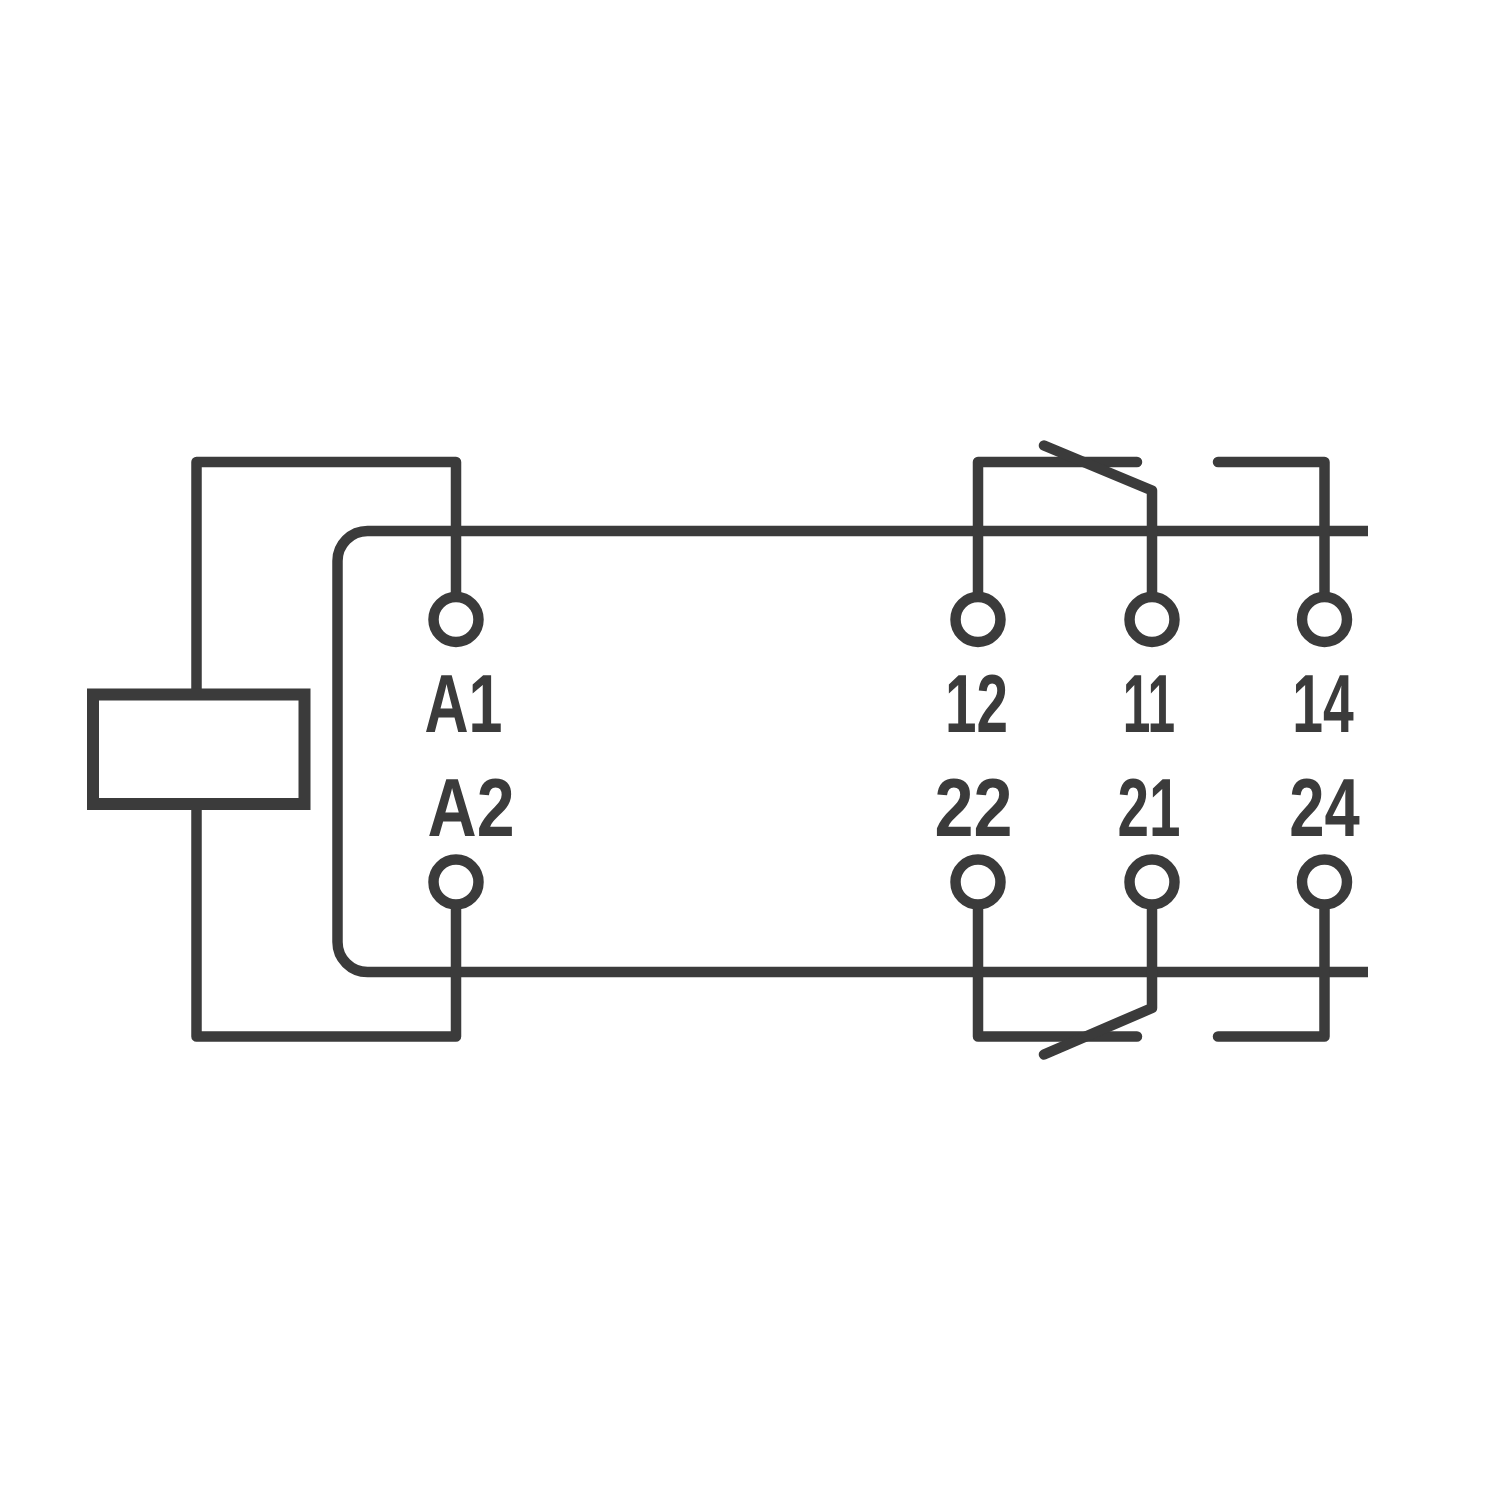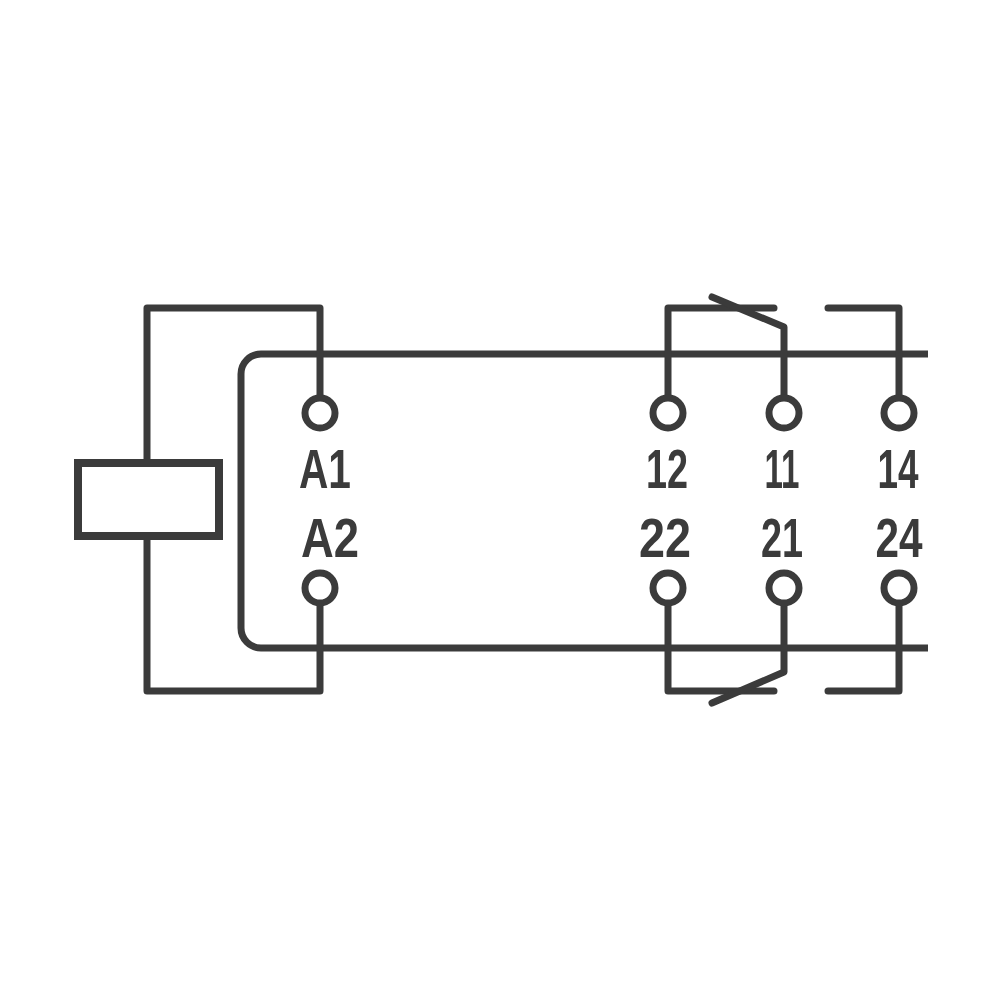--- a/index.html
+++ b/index.html
@@ -13,21 +13,20 @@
     height:1000px;
     background:var(--bg-color);
     font-family:"Liberation Sans", sans-serif;
   }
   .stage{
     position:relative;
     width:912px;
     height:1000px;
     background:var(--bg-color);
     overflow:hidden;
-    padding-left:16px;
   }
   svg{display:block}
   .wire{
     fill:none;
     stroke:var(--line-color);
     stroke-width:7;
     stroke-linecap:round;
     stroke-linejoin:round;
   }
   .outline{

